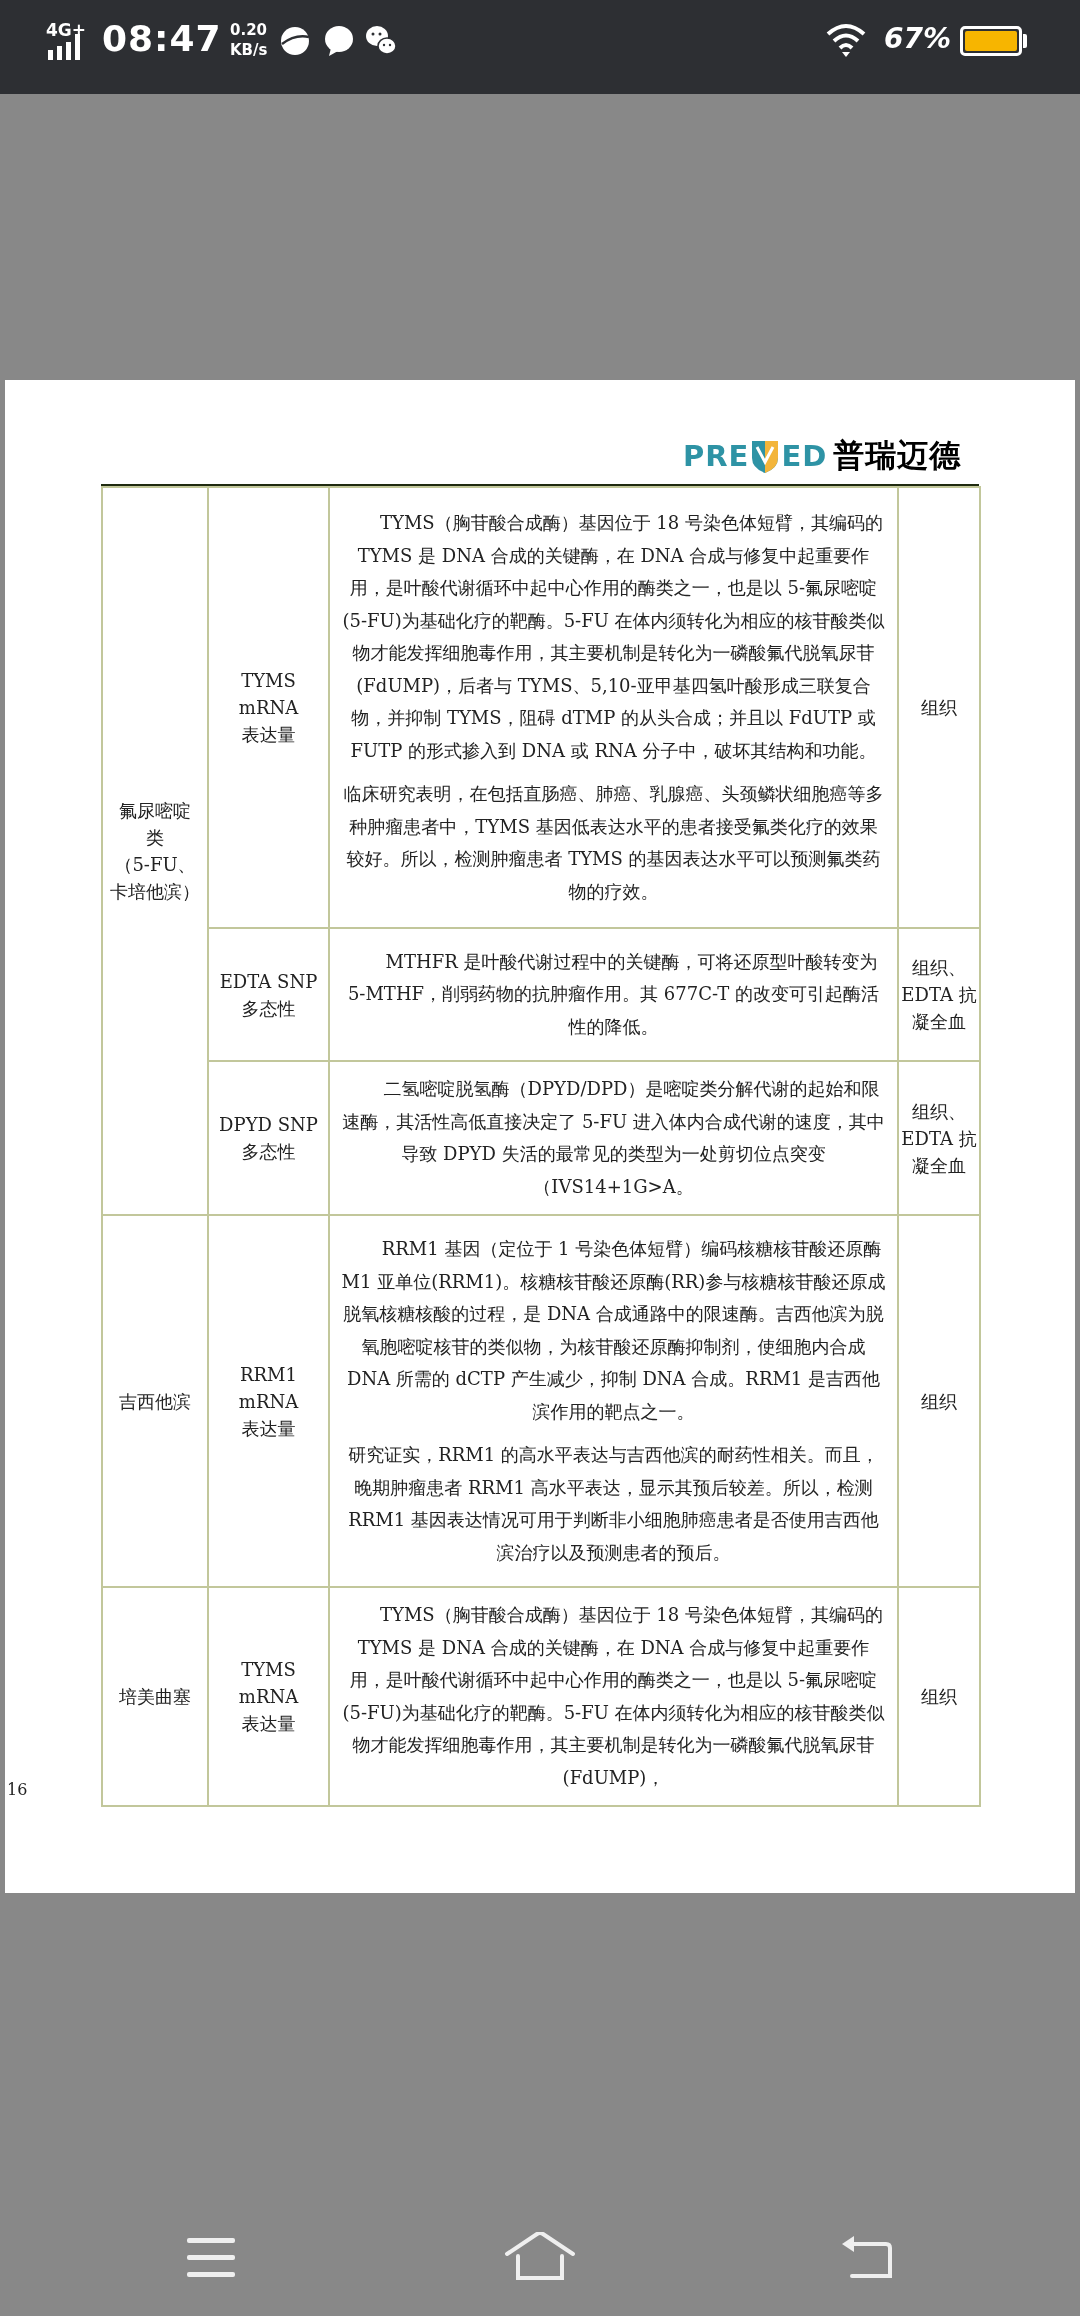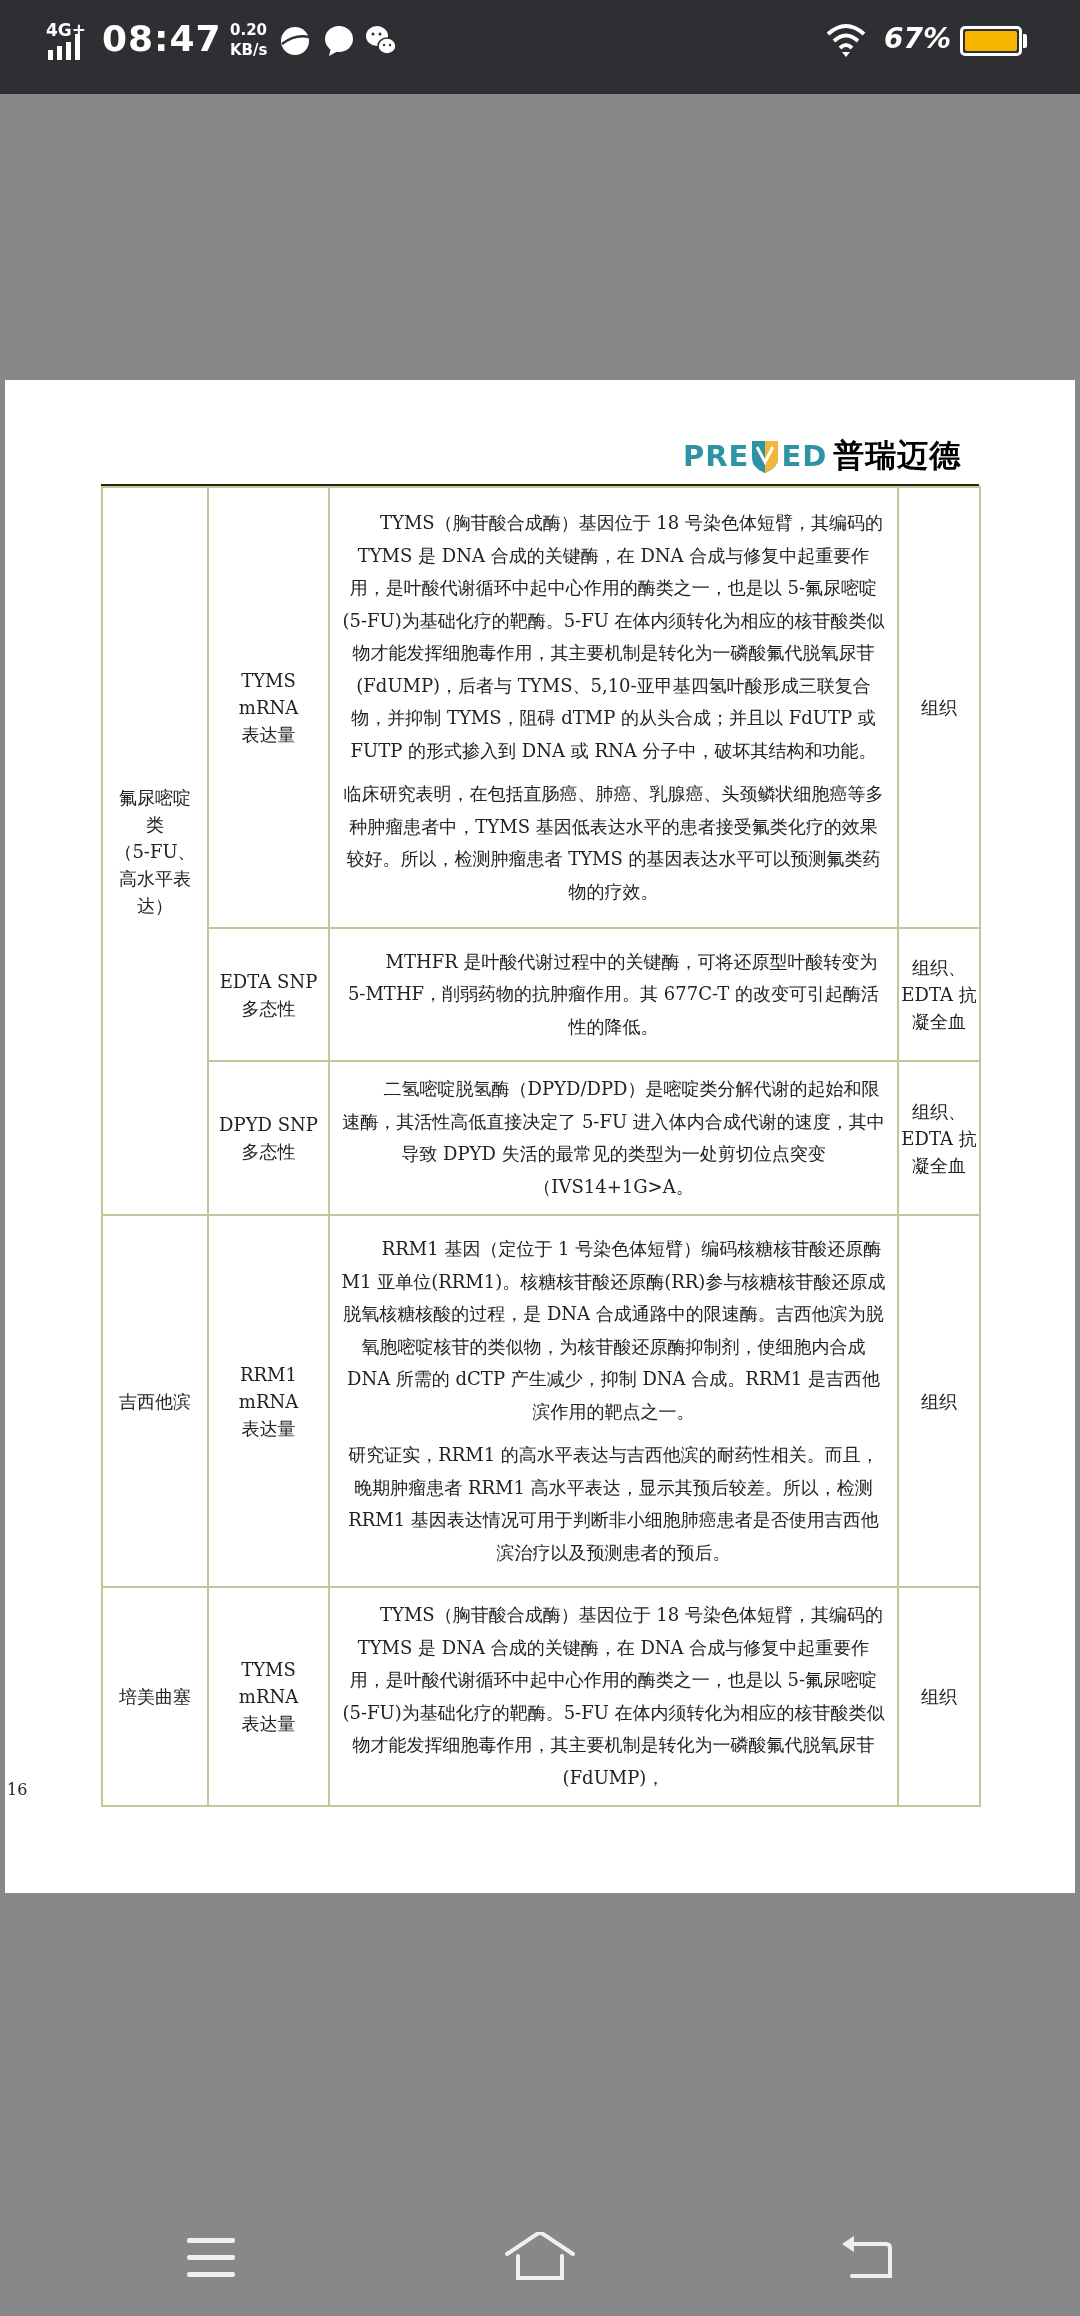--- a/index.html
+++ b/index.html
@@ -131,21 +131,21 @@
       <col style="width:82px">
   </colgroup>
 
   <tbody>
       <tr style="height:441px">
     <td rowspan="3">
       <div class="cell-text">
         <div>氟尿嘧啶</div>
         <div>类</div>
         <div>（5-FU、</div>
-        <div>高水平表达）</div>
+        <div>卡培他滨）</div>
       </div>
     </td>
     <td>
       <div class="cell-text">
         <div>TYMS mRNA</div>
         <div>表达量</div>
       </div>
     </td>
     <td class="desc">
       <p class="indent">TYMS（胸苷酸合成酶）基因位于 18 号染色体短臂，其编码的 TYMS 是 DNA 合成的关键酶，在 DNA 合成与修复中起重要作用，是叶酸代谢循环中起中心作用的酶类之一，也是以 5-氟尿嘧啶(5-FU)为基础化疗的靶酶。5-FU 在体内须转化为相应的核苷酸类似物才能发挥细胞毒作用，其主要机制是转化为一磷酸氟代脱氧尿苷(FdUMP)，后者与 TYMS、5,10-亚甲基四氢叶酸形成三联复合物，并抑制 TYMS，阻碍 dTMP 的从头合成；并且以 FdUTP 或 FUTP 的形式掺入到 DNA 或 RNA 分子中，破坏其结构和功能。</p>

